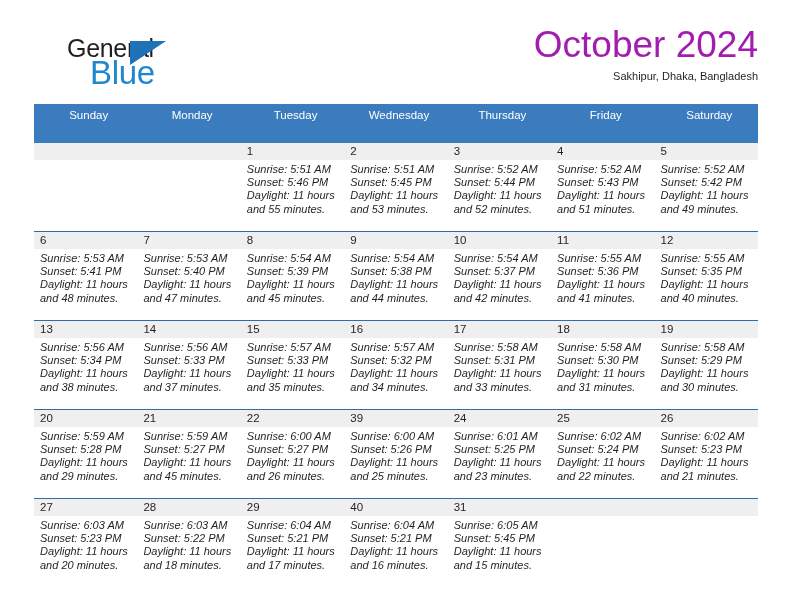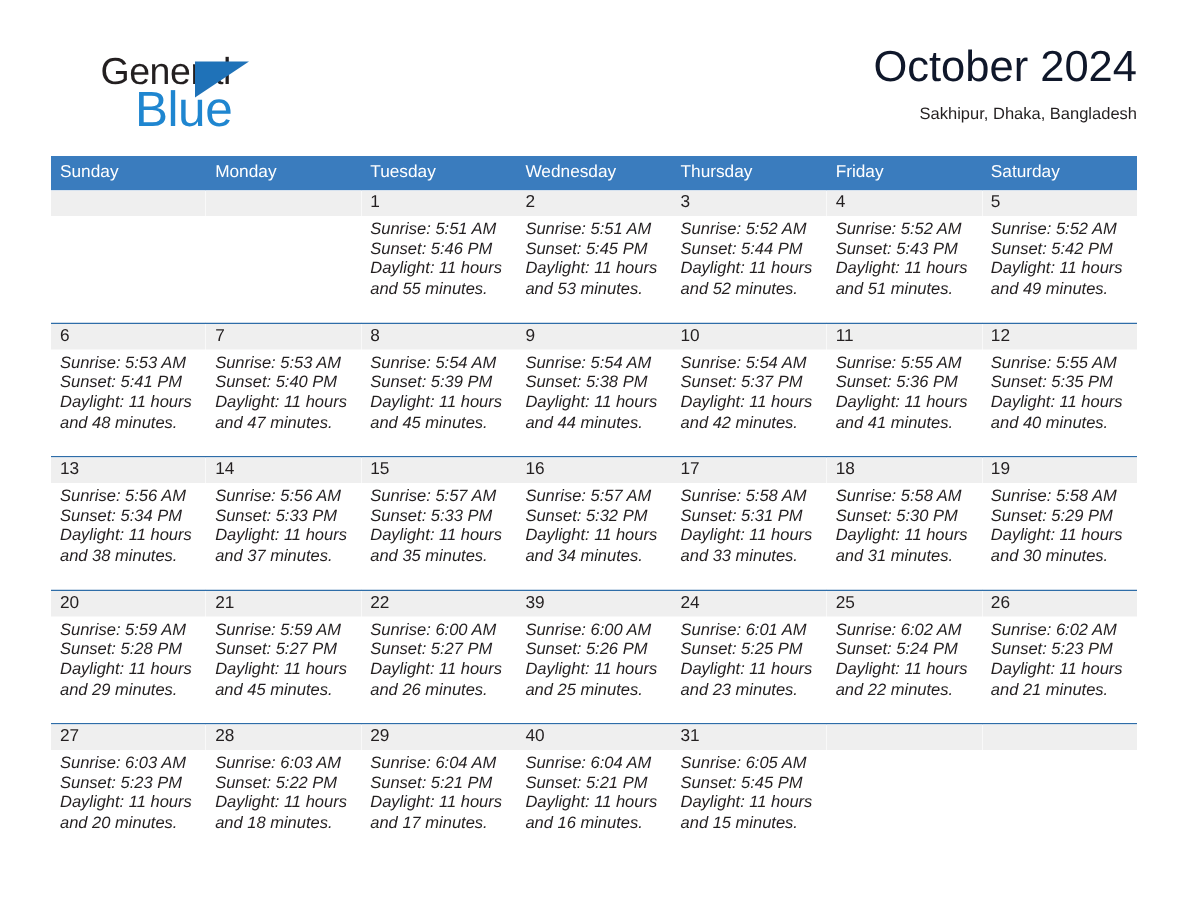--- a/index.html
+++ b/index.html
@@ -66,22 +66,22 @@
     line-height: 28px;
   }
 
   .title-block {
     position: absolute;
     right: 0;
     top: 0;
     text-align: right;
   }
   .cal-title {
-    font-size: 29px;
-    color: #0f172a;
+    font-size: 37px;
+    color: #a21caf;
     line-height: 34px;
     white-space: nowrap;
   }
   .cal-subtitle {
     font-size: 11px;
     color: #231f20;
     line-height: 20px;
     margin-top: 4px;
     white-space: nowrap;
   }
@@ -97,26 +97,27 @@
     display: flex;
     width: 100%;
   }
   .dayhead-row {
     background: #3a7cbe;
   }
   .dayhead {
     flex: 1 1 0;
     min-width: 0;
     box-sizing: border-box;
-    padding: 4px 0 5px 6px;
+    padding: 4px 0 21px 6px;
     font-size: 11.5px;
     color: #ffffff;
     line-height: 14px;
     white-space: nowrap;
     overflow: hidden;
+    text-align: center;
   }
 
   .week-row {
     border-top: 1.4px solid #2e6da8;
     display: flex;
     width: 100%;
   }
   .week-row:first-of-type {
     border-top: none;
   }

